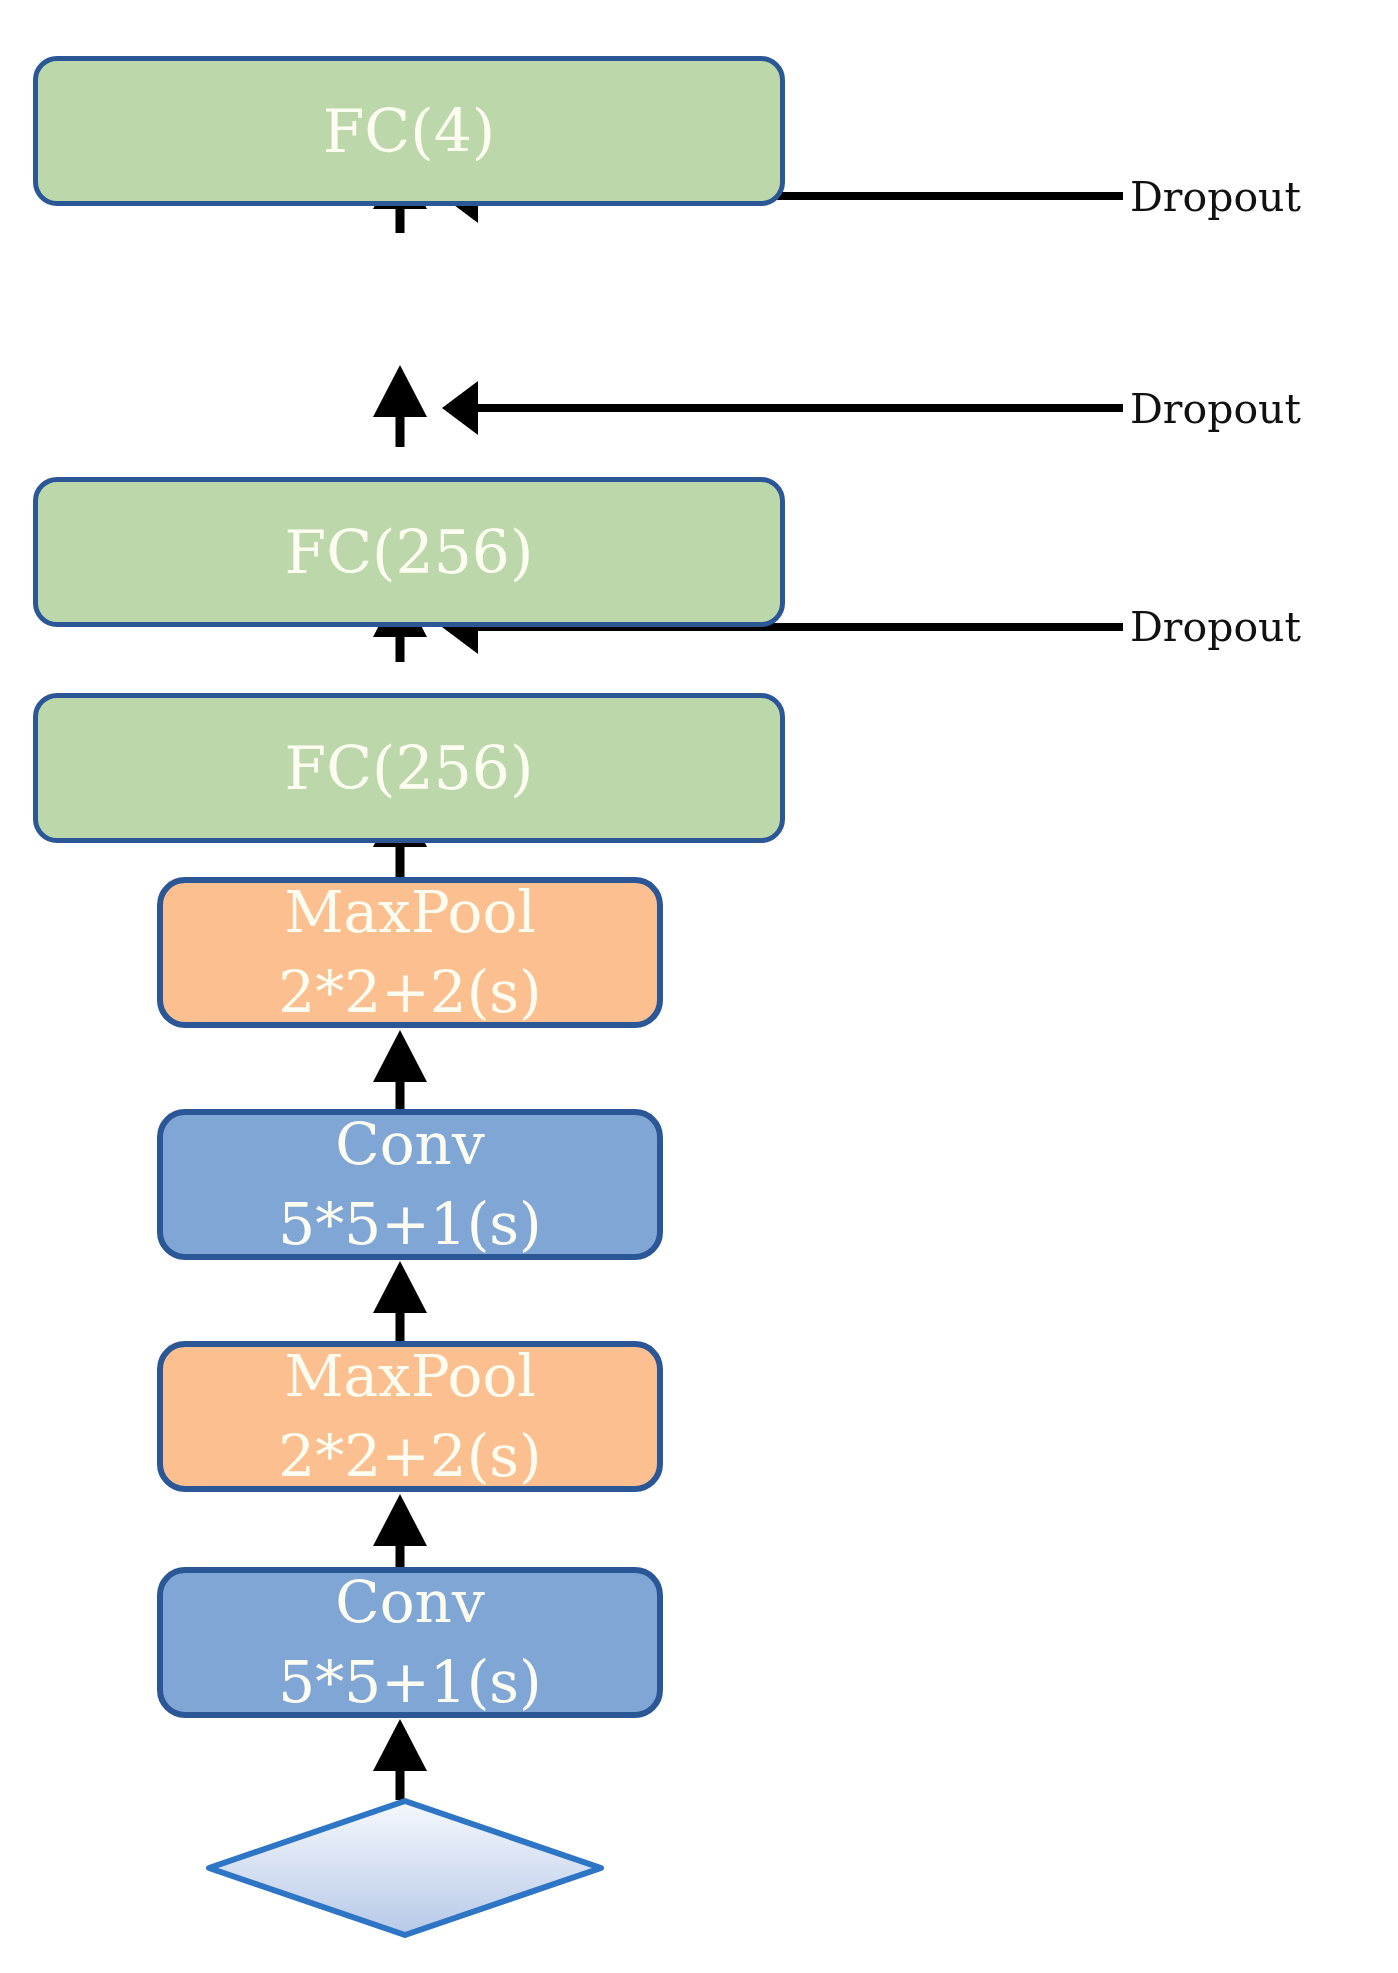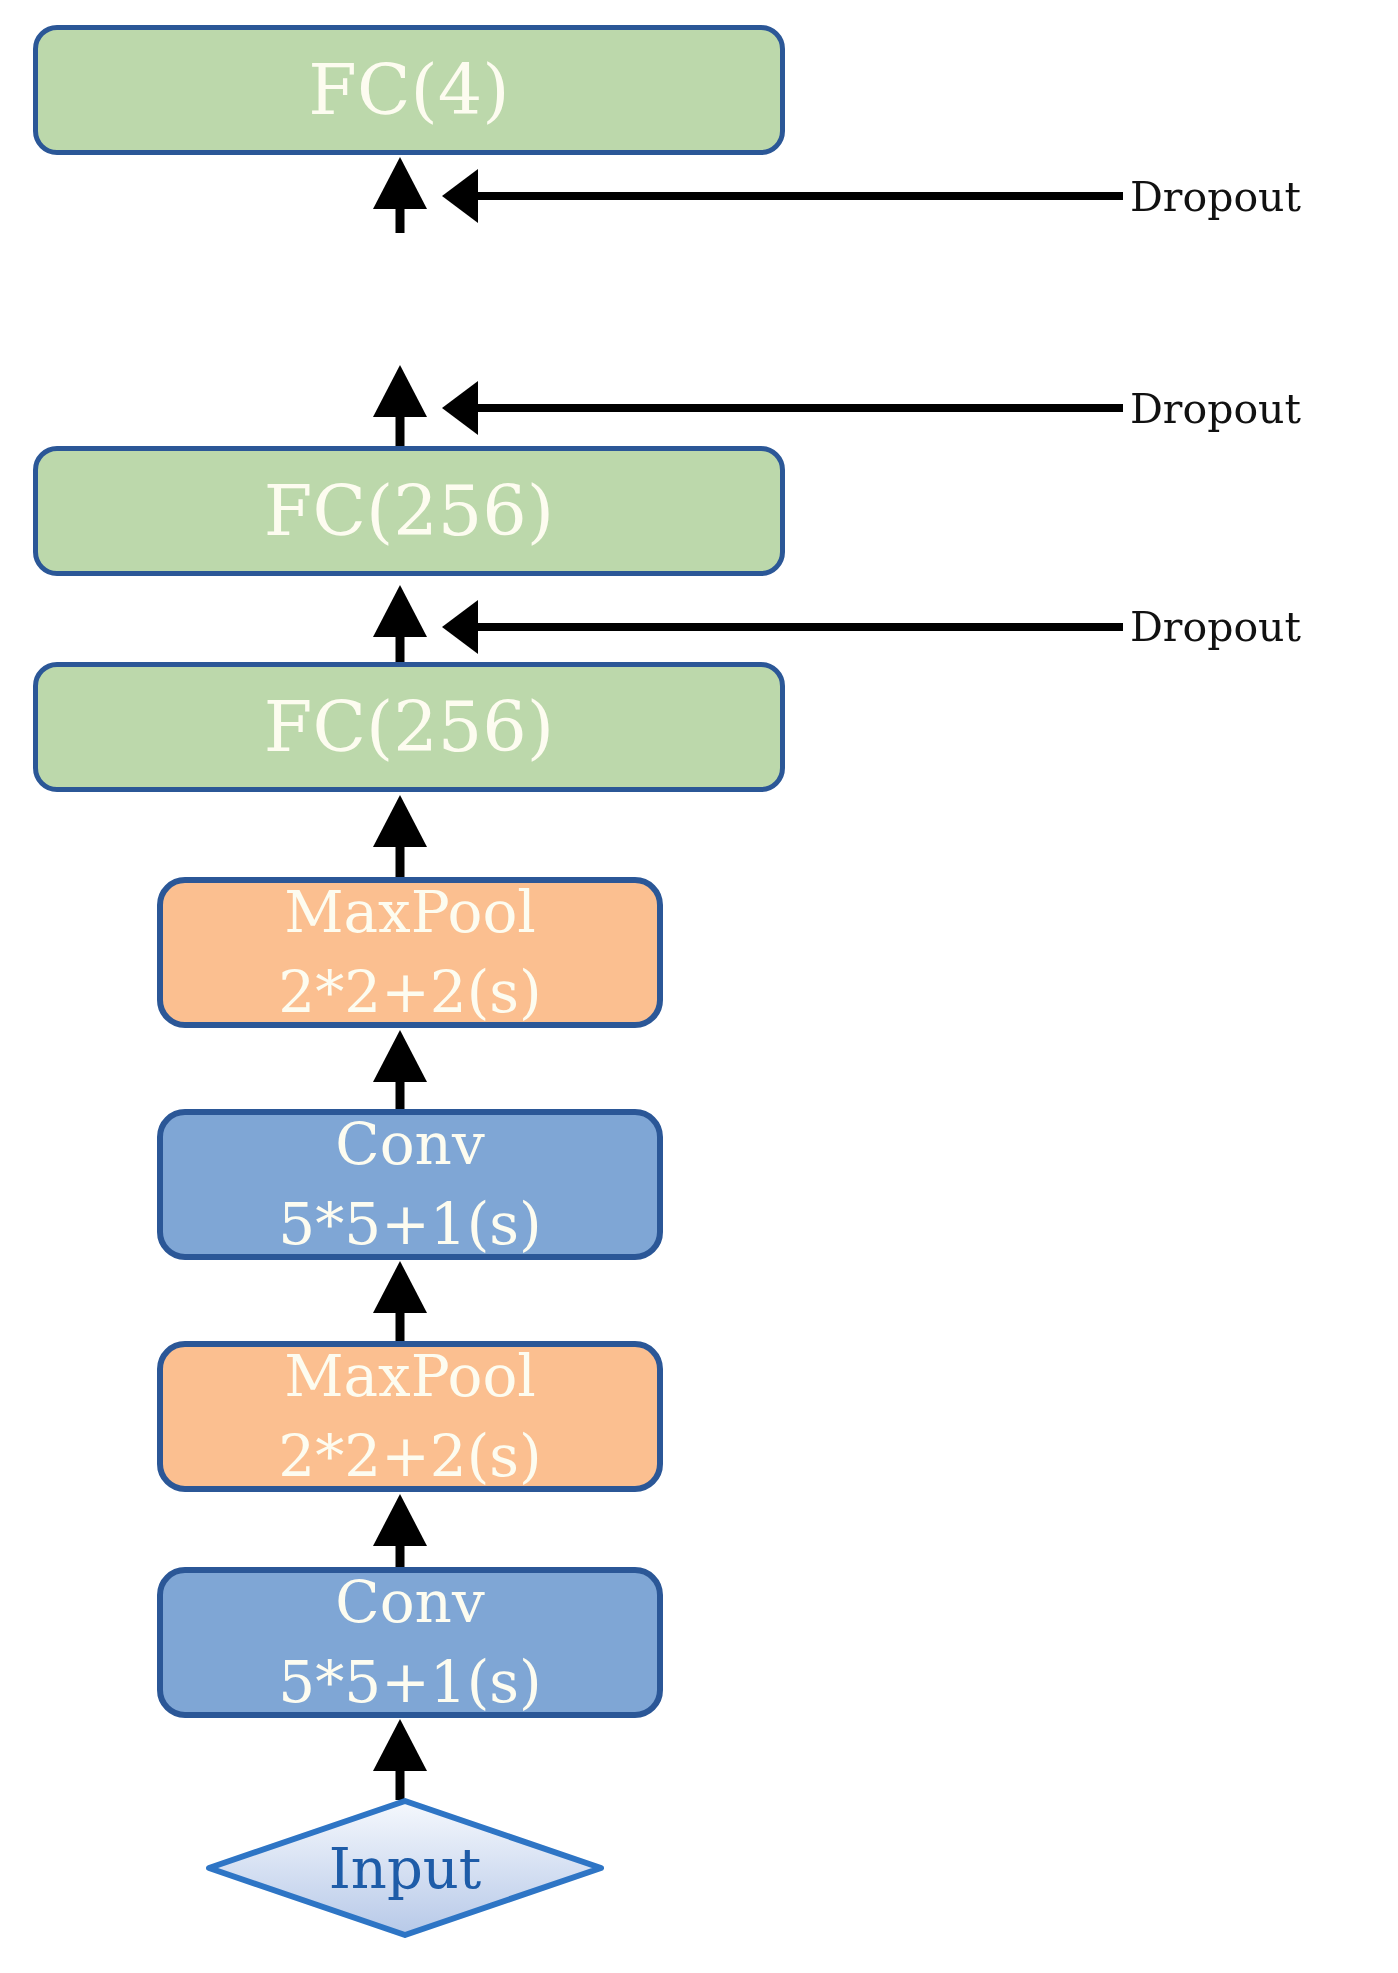--- a/index.html
+++ b/index.html
@@ -39,25 +39,26 @@
     display: flex;
     flex-direction: column;
     align-items: center;
     justify-content: center;
     color: var(--box-text);
     text-align: center;
   }
   .box.fc {
     left: 33px;
     width: 752px;
-    height: 130px;
+    height: 150px;
     background: var(--fc-fill);
     border: 5px solid var(--box-border);
     border-radius: 24px;
-    font-size: 70px;
+    font-size: 60px;
+    margin-top: 31px;
   }
   .box.mid {
     left: 157px;
     width: 506px;
     height: 151px;
     border: 6px solid var(--box-border);
     border-radius: 28px;
     font-size: 58px;
     line-height: 71px;
     gap: 9px;
@@ -193,15 +194,14 @@
   </div>
   <div class="box mid conv conv-lower-box">
     <span>Conv</span>
     <span>5*5+1(s)</span>
   </div>
 
   <div class="dropout-label dropout-label-1">Dropout</div>
   <div class="dropout-label dropout-label-2">Dropout</div>
   <div class="dropout-label dropout-label-3">Dropout</div>
 
-  <div class="input-label">Input</div>
 
 </div>
 
 </body></html>

